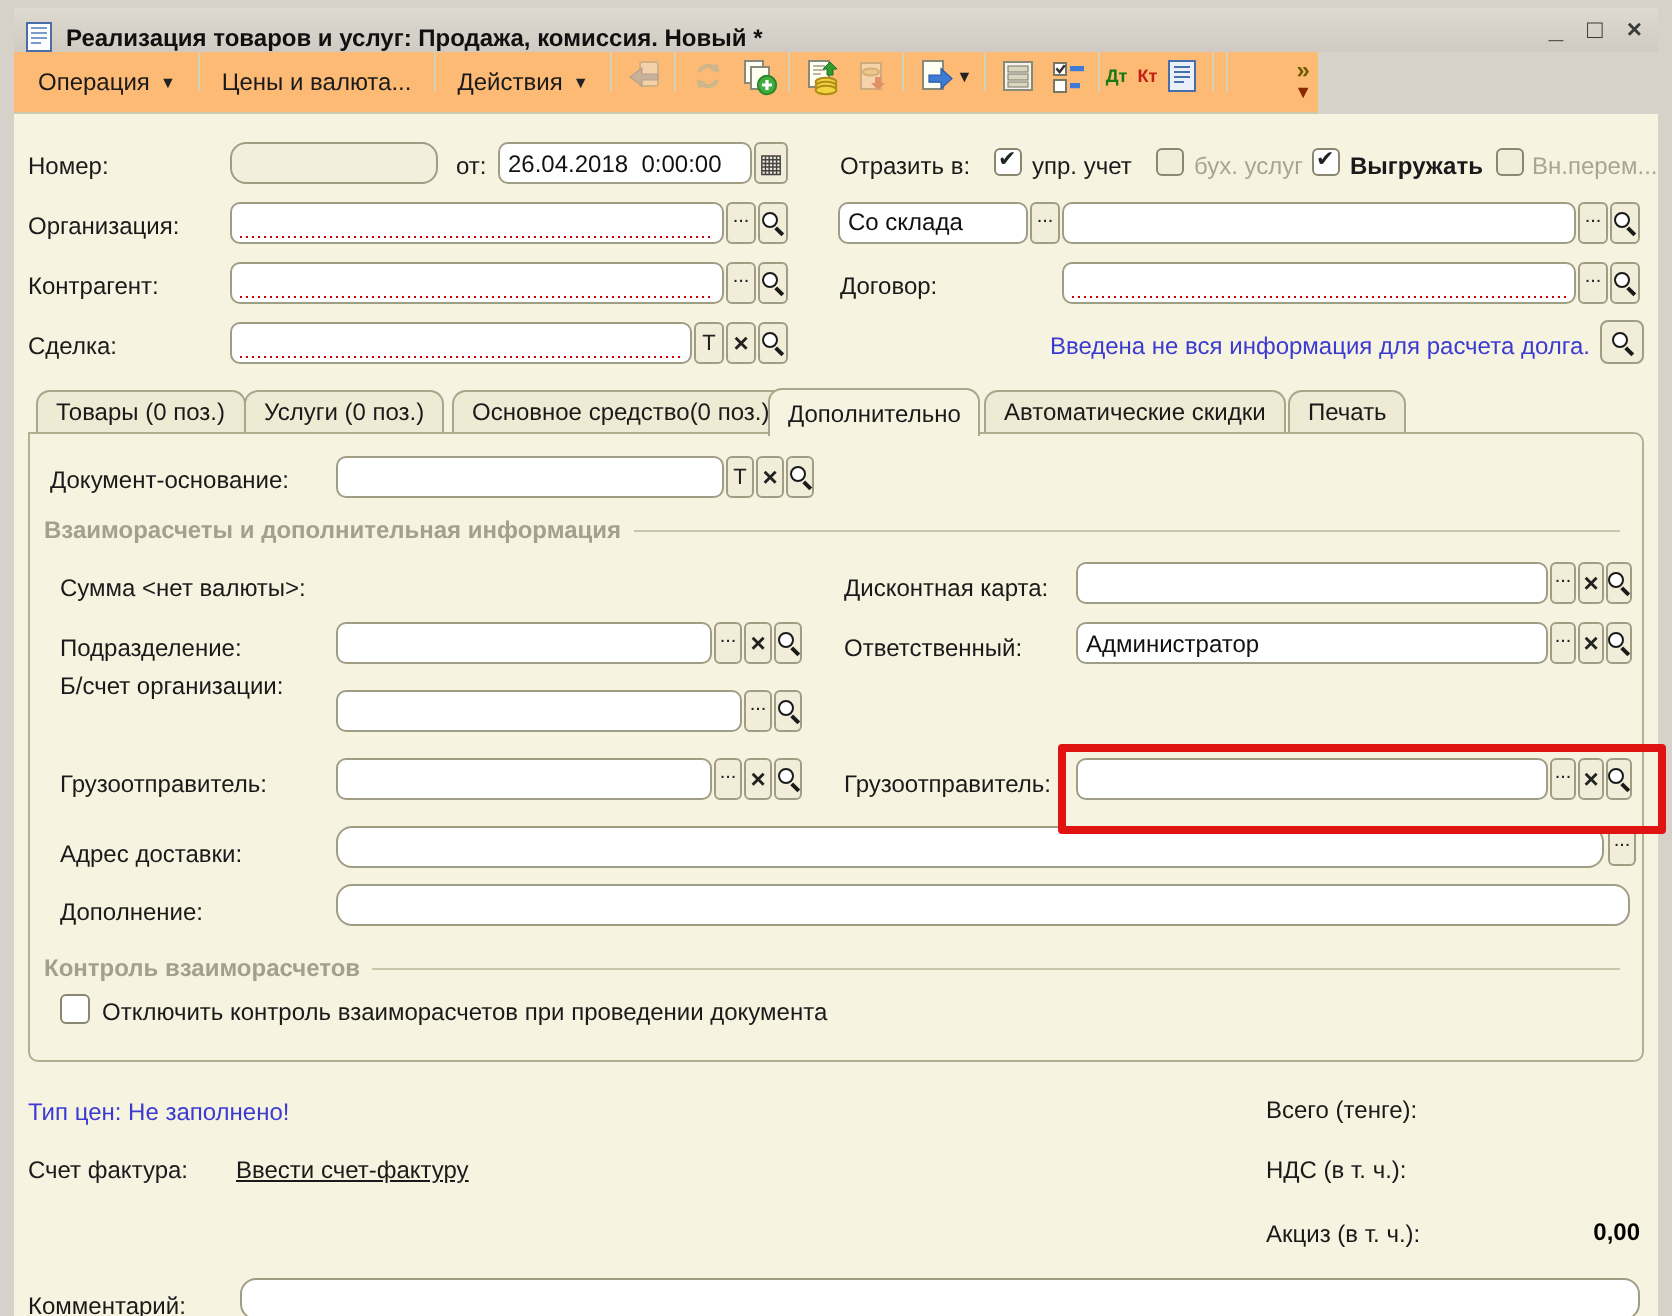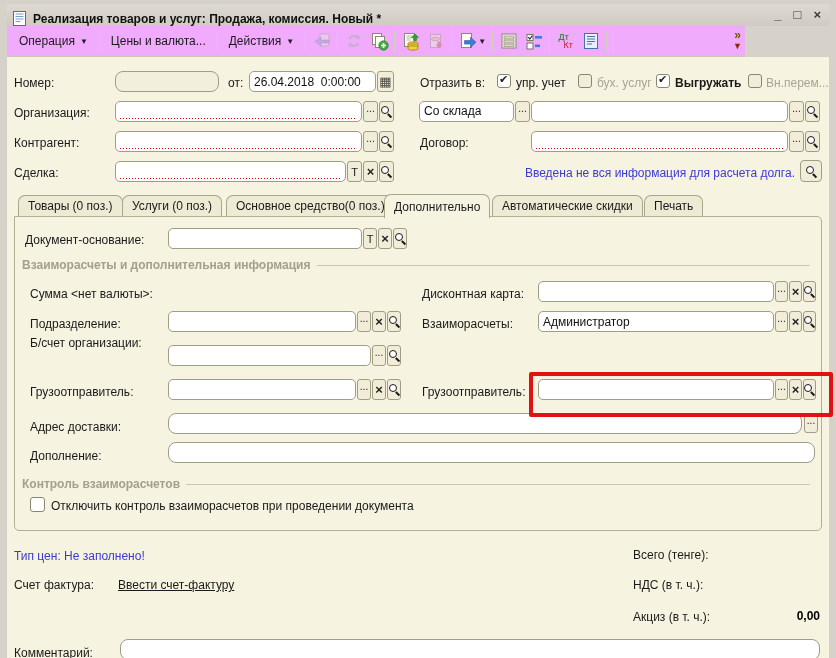--- a/index.html
+++ b/index.html
@@ -4,27 +4,27 @@
 <style>
   html,body{margin:0;padding:0;background:#fff;}
   .window{position:relative;width:836px;height:658px;background:#d6d2c9;font-family:"Liberation Sans",sans-serif;overflow:hidden;}
   
   .titlebar{position:absolute;left:7px;top:4px;width:822px;height:22px;background:linear-gradient(#dedad2,#cfcbc2);display:flex;align-items:flex-end;}
   .doc-ico{margin-left:6px;display:flex;}
   .title-text{font-size:12px;font-weight:bold;color:#101010;margin-left:7px;white-space:nowrap;}
   .win-controls{position:absolute;right:8px;top:0;height:22px;display:flex;align-items:center;gap:12px;font-size:13px;color:#3a3a3a;font-weight:bold;}
   .win-controls span{cursor:pointer;line-height:10px;}
   
-  .toolbar{position:absolute;left:7px;top:26px;width:738px;height:31px;background:#f0abfc;border-bottom:1px solid #cdc9ae;display:flex;align-items:center;padding-left:4px;box-sizing:border-box;}
+  .toolbar{position:absolute;left:7px;top:26px;width:652px;height:31px;background:#fdba74;border-bottom:1px solid #cdc9ae;display:flex;padding-left:4px;box-sizing:border-box;}
   .tbtn{display:flex;align-items:center;gap:5px;font-size:12px;color:#1a1a1a;padding:3px 8px;cursor:pointer;white-space:nowrap;}
   .caret{font-size:8px;color:#222;}
   .tsep{width:1px;height:20px;background:#d5d1b8;margin:0 3px;}
   .ibtn{width:25px;height:24px;display:flex;align-items:center;justify-content:center;cursor:pointer;}
   .dim{opacity:.5;}
-  .dtkt{display:flex;flex-direction:column;line-height:8px;font-size:9px;font-weight:normal;}
+  .dtkt{display:flex;flex-direction:row;line-height:8px;font-size:9px;font-weight:bold;}
   .dtkt .dt{color:#157a15;}
   .dtkt .kt{color:#c22015;margin-left:5px;}
   .overflow{position:absolute;right:3px;top:4px;display:flex;flex-direction:column;align-items:center;line-height:11px;}
   .ovf-chev{font-size:12px;font-weight:bold;color:#6e5a00;cursor:pointer;}
   .ovf-car{font-size:9px;color:#8a2800;cursor:pointer;}
   
   .formbg{position:absolute;left:7px;top:57px;width:822px;height:601px;background:#f7f3e1;}
   .lbl{position:absolute;font-size:12px;color:#1a1a1a;white-space:nowrap;}
   .lbl.dis{color:#a9a595;}
   .bold{font-weight:bold;}
@@ -286,21 +286,21 @@
     </button>
 
   <span class="lbl" style="left:422px;top:287px;">Дисконтная карта:</span>
   <input class="inp" style="left: 538px; top: 281px; width: 236px;" value="">
   <button class="sbtn dots-g" style="left:775px;top:281px;width:13px;"></button>
   <button class="sbtn x-g" style="left:789px;top:281px;width:13px;"></button>
   <button class="sbtn" style="left:803px;top:281px;width:13px;">
       <span class="mag-g"></span>
     </button>
 
-  <span class="lbl" style="left:422px;top:317px;">Взаиморасчеты:</span>
+  <span class="lbl" style="left:422px;top:317px;">Ответственный:</span>
   <input class="inp" style="left: 538px; top: 311px; width: 236px;" value="Администратор">
   <button class="sbtn dots-g" style="left:775px;top:311px;width:13px;"></button>
   <button class="sbtn x-g" style="left:789px;top:311px;width:13px;"></button>
   <button class="sbtn" style="left:803px;top:311px;width:13px;">
       <span class="mag-g"></span>
     </button>
 
   <span class="lbl" style="left:422px;top:385px;">Грузоотправитель:</span>
   <input class="inp" style="left: 538px; top: 379px; width: 236px;" value="">
   <button class="sbtn dots-g" style="left:775px;top:379px;width:13px;"></button>

